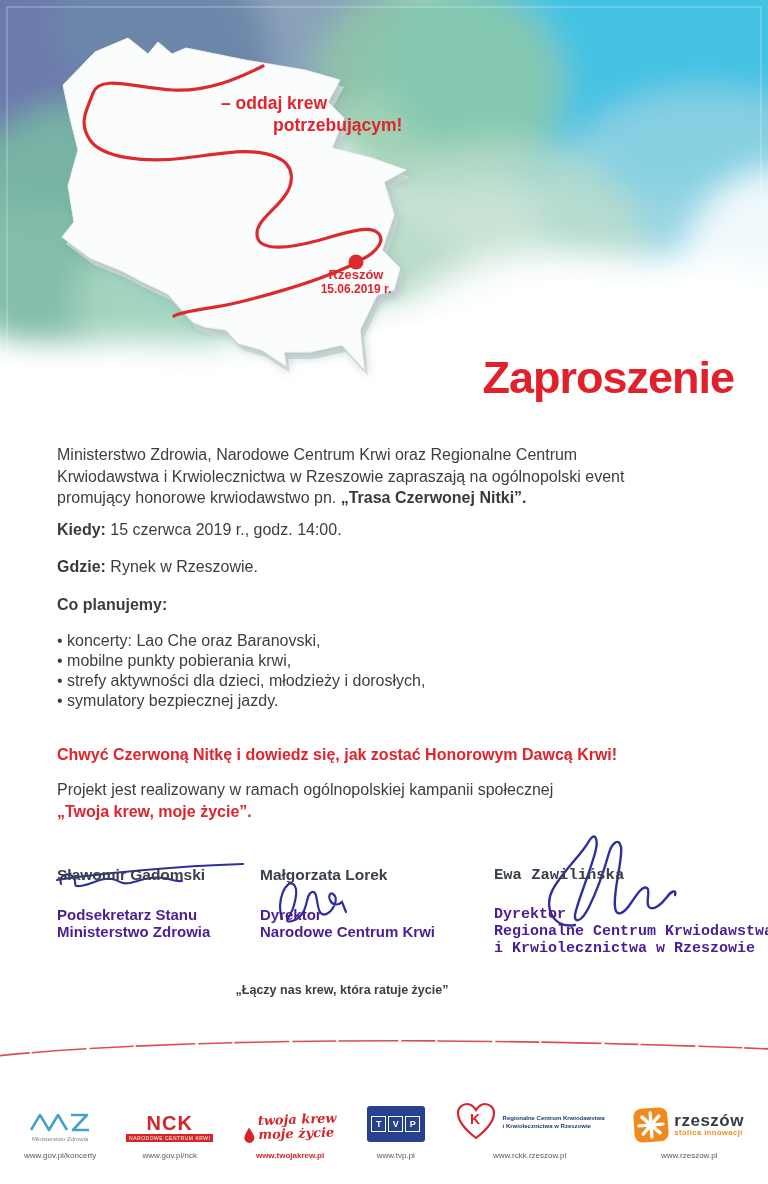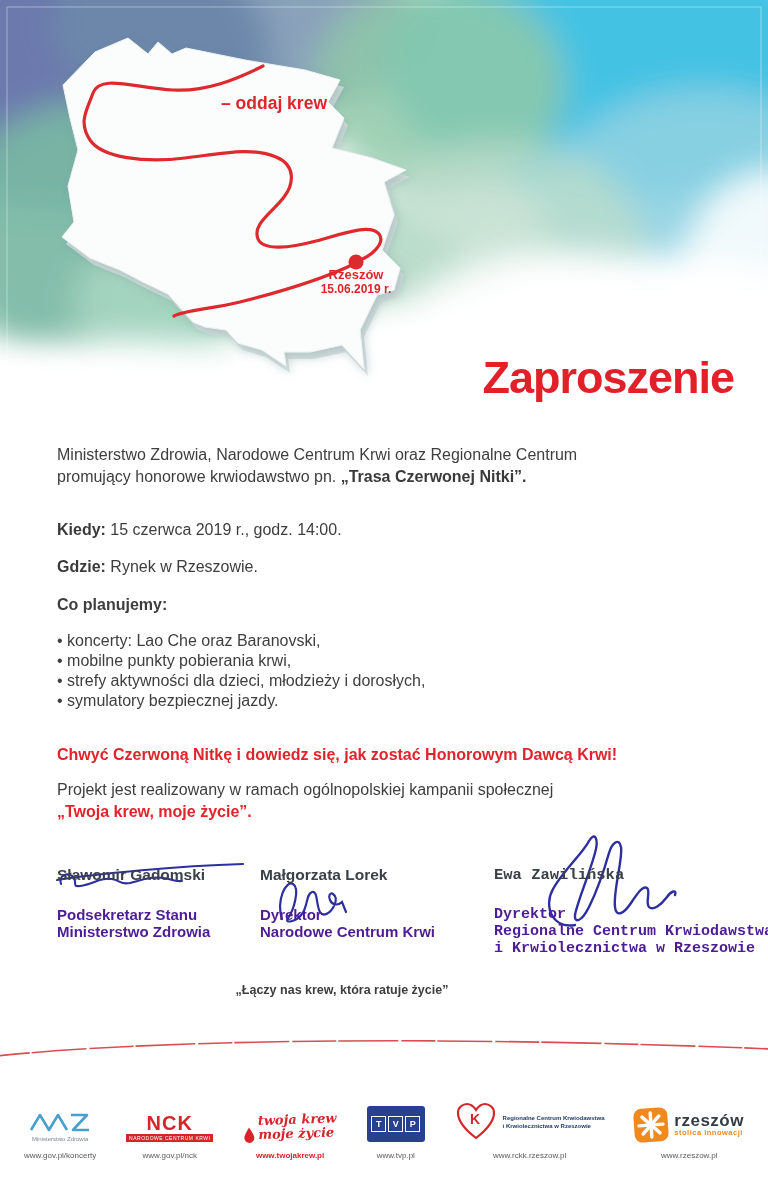--- a/index.html
+++ b/index.html
@@ -119,29 +119,31 @@
                C102,158 145,163 185,158 C225,153 252,147 276,157 C296,165 294,184 284,197
                C272,213 252,224 258,239 C263,251 290,248 316,241 C342,234 370,223 379,234
                C386,243 371,257 357,261"></path>
       <path d="M354,264 C325,278 280,292 240,302 C212,309 185,310 174,316"></path>
     </g>
     <circle cx="356" cy="262" r="7.5" fill="#dd2a2e"></circle>
   </svg>
 
   <div class="abs tagline">
     <div>– oddaj krew</div>
+    <div class="indent">potrzebującym!</div>
   </div>
   <div class="abs map-label">
     <div class="city">Rzeszów</div>
     <div class="date">15.06.2019 r.</div>
   </div>
   <h1 class="abs page-title">Zaproszenie</h1>
 
   <div class="abs bodytxt intro">
     <div>Ministerstwo Zdrowia, Narodowe Centrum Krwi oraz Regionalne Centrum</div>
+    <div>Krwiodawstwa i Krwiolecznictwa w Rzeszowie zapraszają na ogólnopolski event</div>
     <div><span>promujący honorowe krwiodawstwo pn. </span><b>„Trasa Czerwonej Nitki”.</b></div>
   </div>
 
   <div class="abs bodytxt kiedy">
     <b>Kiedy:</b><span> 15 czerwca 2019 r., godz. 14:00.</span>
   </div>
   <div class="abs bodytxt gdzie">
     <b>Gdzie:</b><span> Rynek w Rzeszowie.</span>
   </div>
   <div class="abs bodytxt plans">Co planujemy:</div>

